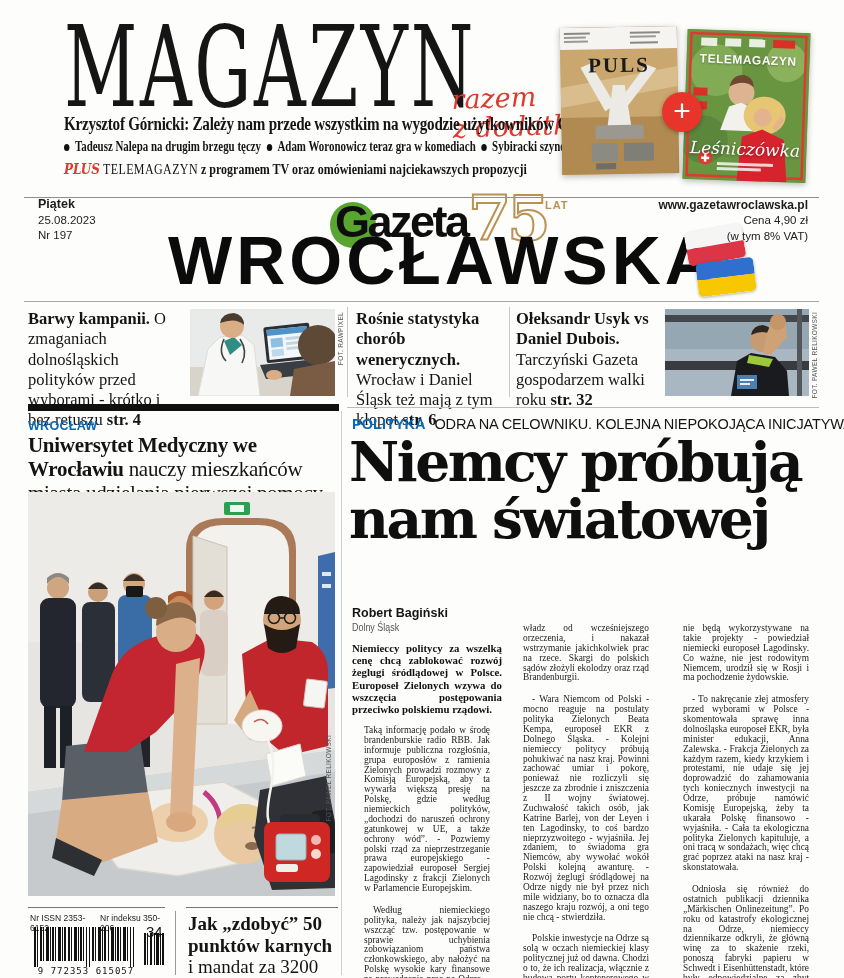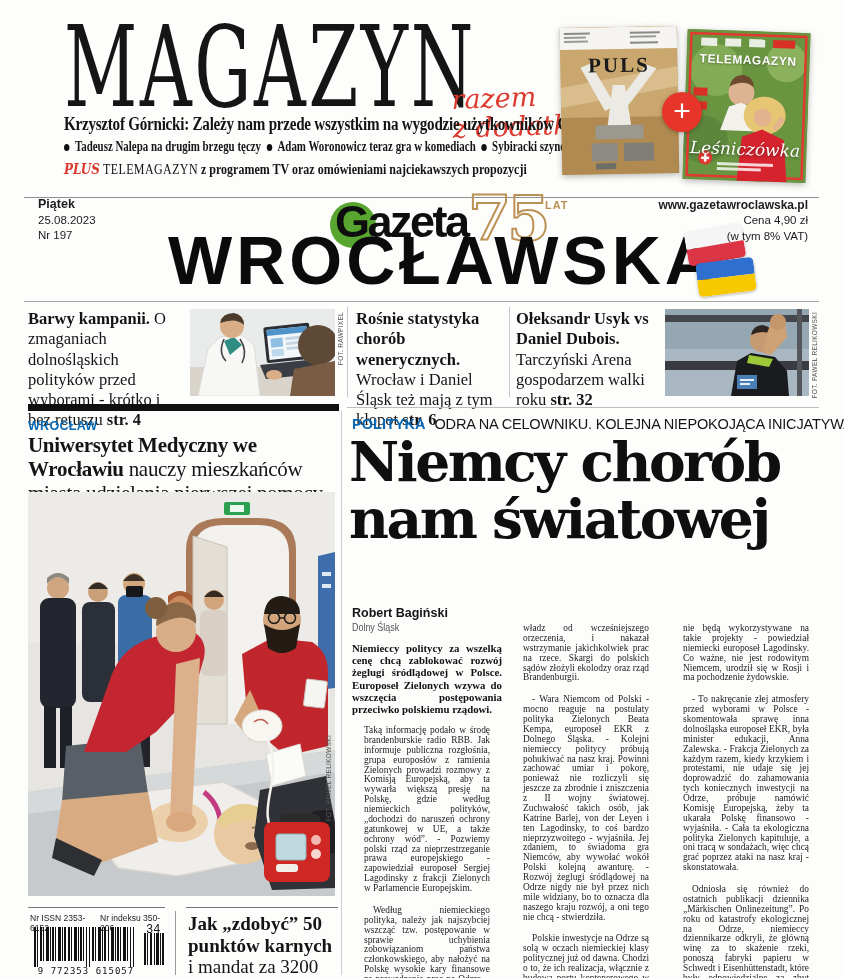--- a/index.html
+++ b/index.html
@@ -89,21 +89,21 @@
 
   
   .f-line1{left:28px;top:907px;width:137px;height:1px;background:#777;}
   .f-line2{left:186px;top:907px;width:152px;height:1px;background:#777;}
   .f-vr{left:175px;top:911px;width:1px;height:64px;background:#999;}
   .issn-row{left:30px;top:913px;width:140px;display:flex;justify-content:space-between;
             font-family:"Liberation Sans",sans-serif;font-size:8.5px;color:#222;}
   .barcode{left:34px;top:927px;}
   .bar-digits{left:34px;top:966px;width:104px;text-align:center;font-family:"DejaVu Sans Mono",monospace;
               font-size:9px;letter-spacing:1px;color:#111;}
-  .addon-num{left:146px;top:923px;font-family:Liberation Mono, monospace;font-size:12px;color:#111;}
+  .addon-num{left:146px;top:923px;font-family:Liberation Sans, sans-serif;font-size:15px;color:#111;}
   .f-teaser{left:188px;top:913px;width:150px;font-size:19px;line-height:1.14;}
   .f-teaser .tb{font-weight:700;}
 
   
   .kicker{left:352px;top:415px;font-family:"Liberation Sans",sans-serif;font-size:15px;white-space:nowrap;
           transform:scaleX(.97);transform-origin:0 0;}
   .k-section{font-weight:700;color:#0a69b4;margin-right:5px;}
   .k-text{color:#151515;letter-spacing:-.2px;}
   .headline{left:349px;top:434px;width:478px;font-family:"DejaVu Serif",serif;font-weight:700;font-size:55px;
             line-height:1.03;letter-spacing:-2.5px;color:#0f0f0f;}
@@ -262,21 +262,21 @@
 
   <div class="abs teaser t2">
     <span class="tb">Rośnie statystyka chorób wenerycznych.</span>
     <span>Wrocław i Daniel Śląsk też mają z tym kłopot</span>
     <span class="tb">str. 6</span>
   </div>
   <div class="abs vrule vr2"></div>
 
   <div class="abs teaser t3">
     <span class="tb">Ołeksandr Usyk vs Daniel Dubois.</span>
-    <span>Tarczyński Arena gospodarzem walki roku</span>
+    <span>Tarczyński Gazeta gospodarzem walki roku</span>
     <span class="tb">str. 32</span>
   </div>
 
   <div class="abs tphoto photo2">
     <svg width="144" height="87" viewBox="0 0 144 87">
       <rect width="144" height="87" fill="#a9b7c2"></rect>
       <rect width="144" height="40" fill="#96a7b4"></rect>
       <rect y="6" width="144" height="7" fill="#43474b"></rect>
       <rect y="52" width="144" height="9" fill="#383c40"></rect>
       <rect x="132" width="5" height="87" fill="#53575b"></rect>
@@ -435,21 +435,21 @@
     <span class="tb">Jak „zdobyć” 50 punktów karnych</span>
     <span>i mandat za 3200 złotych</span>
     <span class="tb">str. 6</span>
   </div>
 
   <div class="abs kicker">
     <span class="k-section">POLITYKA</span>
     <span class="k-text">ODRA NA CELOWNIKU. KOLEJNA NIEPOKOJĄCA INICJATYWA</span>
   </div>
   <div class="abs headline">
-    <div>Niemcy chorób</div>
+    <div>Niemcy próbują</div>
     <div>nam światowej</div>
   </div>
   <div class="abs byline">
     <div class="author">Robert Bagiński</div>
     <div class="region">Dolny Śląsk</div>
   </div>
   <div class="abs lead">Niemieccy politycy za wszelką cenę chcą zablokować rozwój żeglugi śródlądowej w Polsce. Europoseł Zielonych wzywa do wszczęcia postępowania przeciwko polskiemu rządowi.</div>
 
   <div class="abs bodycol colA">
     <p>Taką informację podało w środę brandenburskie radio RBB. Jak informuje publiczna rozgłośnia, grupa europosłów z ramienia Zielonych prowadzi rozmowy z Komisją Europejską, aby ta wywarła większą presję na Polskę, gdzie według niemieckich polityków, „dochodzi do naruszeń ochrony gatunkowej w UE, a także ochrony wód”. - Pozwiemy polski rząd za nieprzestrzeganie prawa europejskiego - zapowiedział europoseł Sergiej Lagodinsky z frakcji Zielonych w Parlamencie Europejskim.</p>

